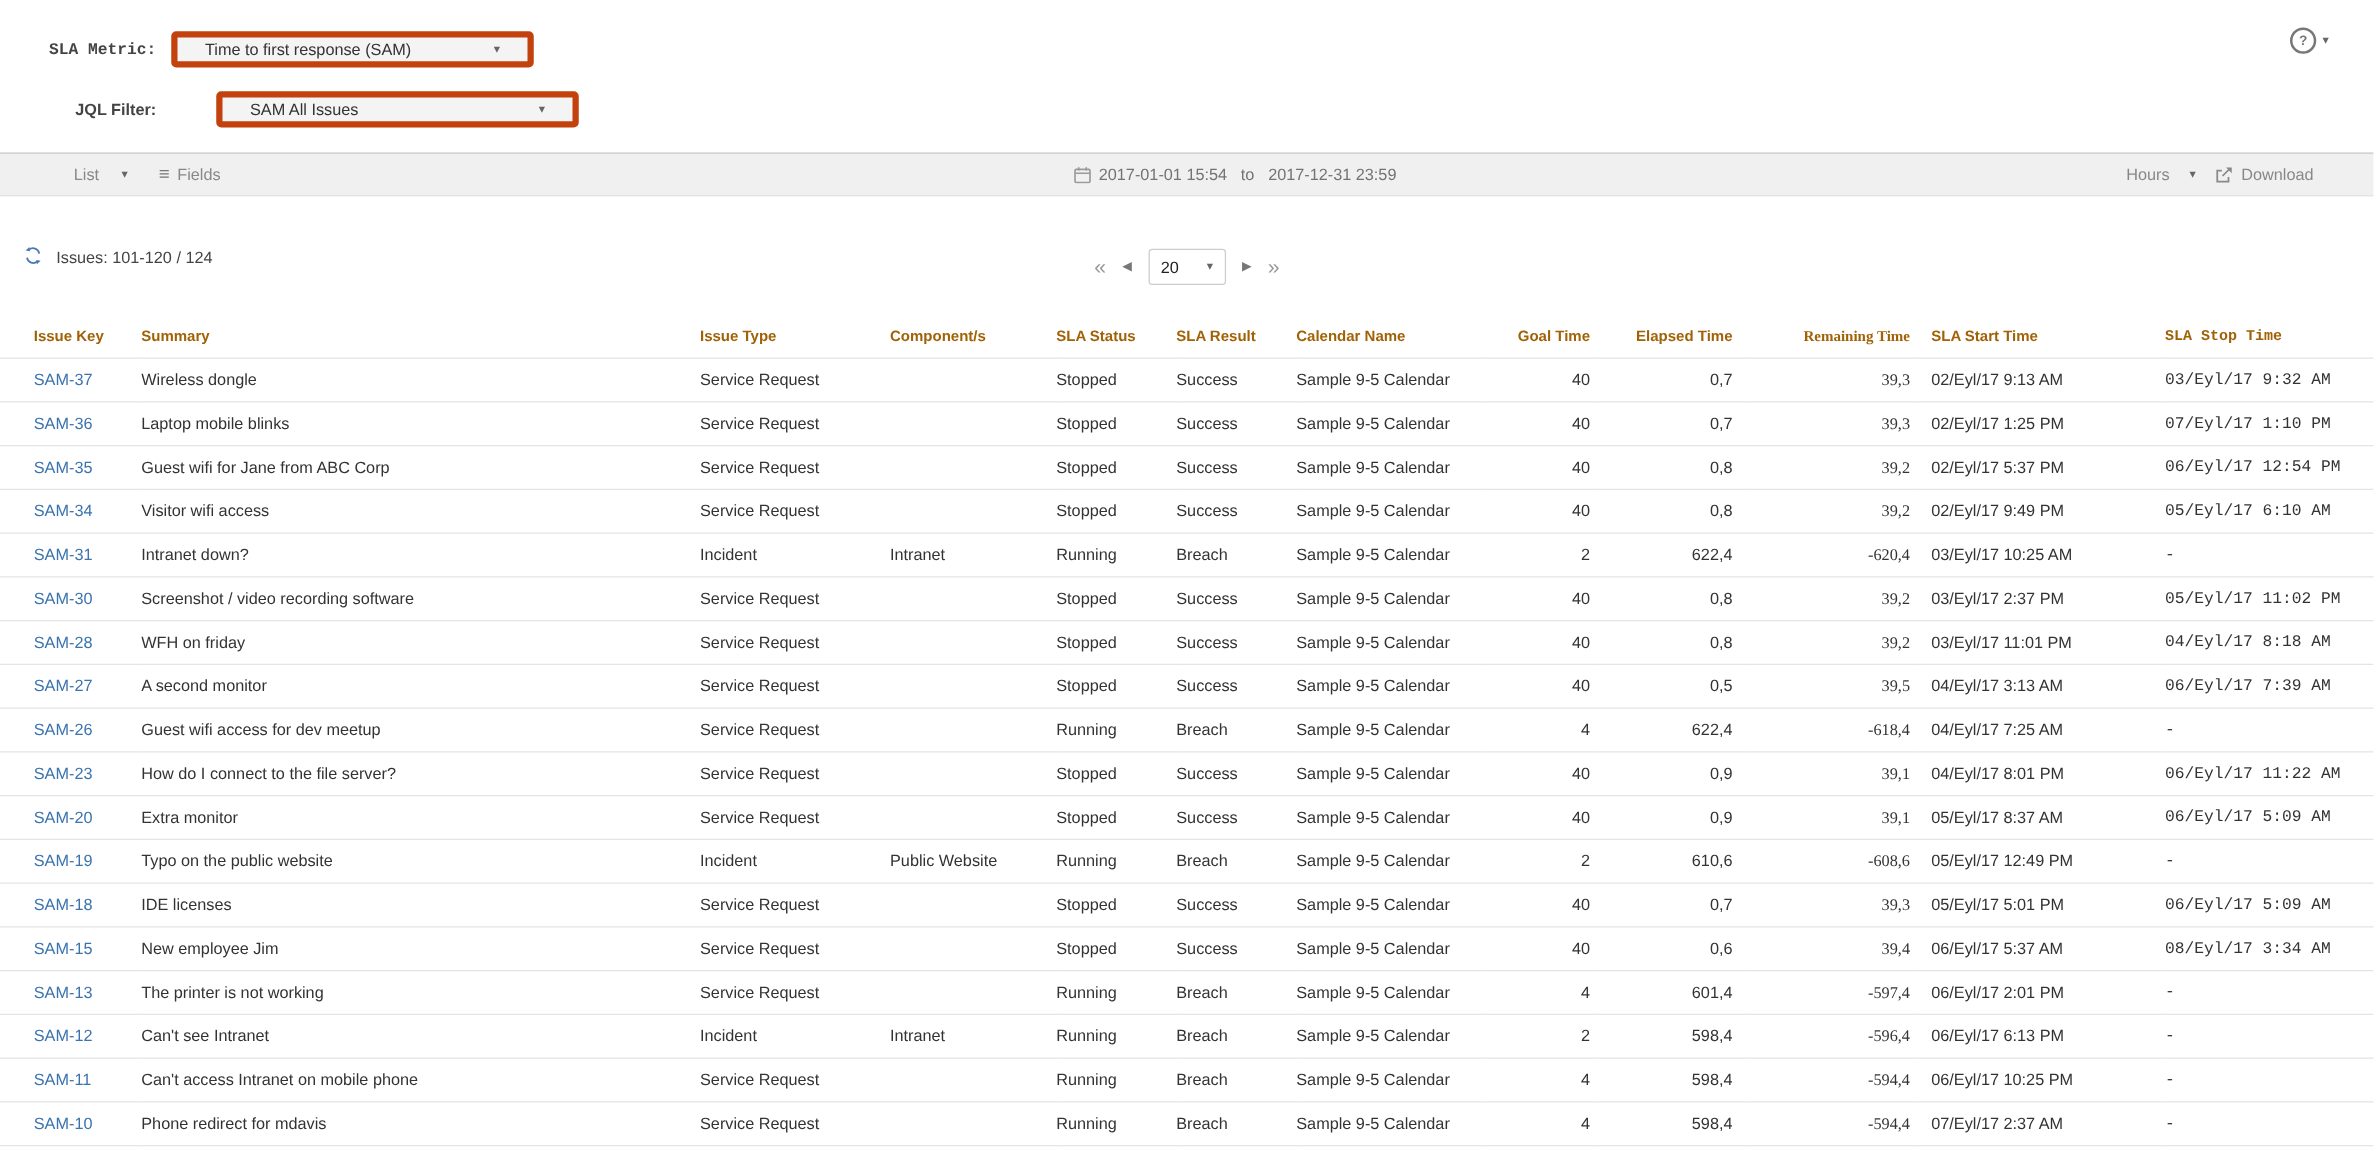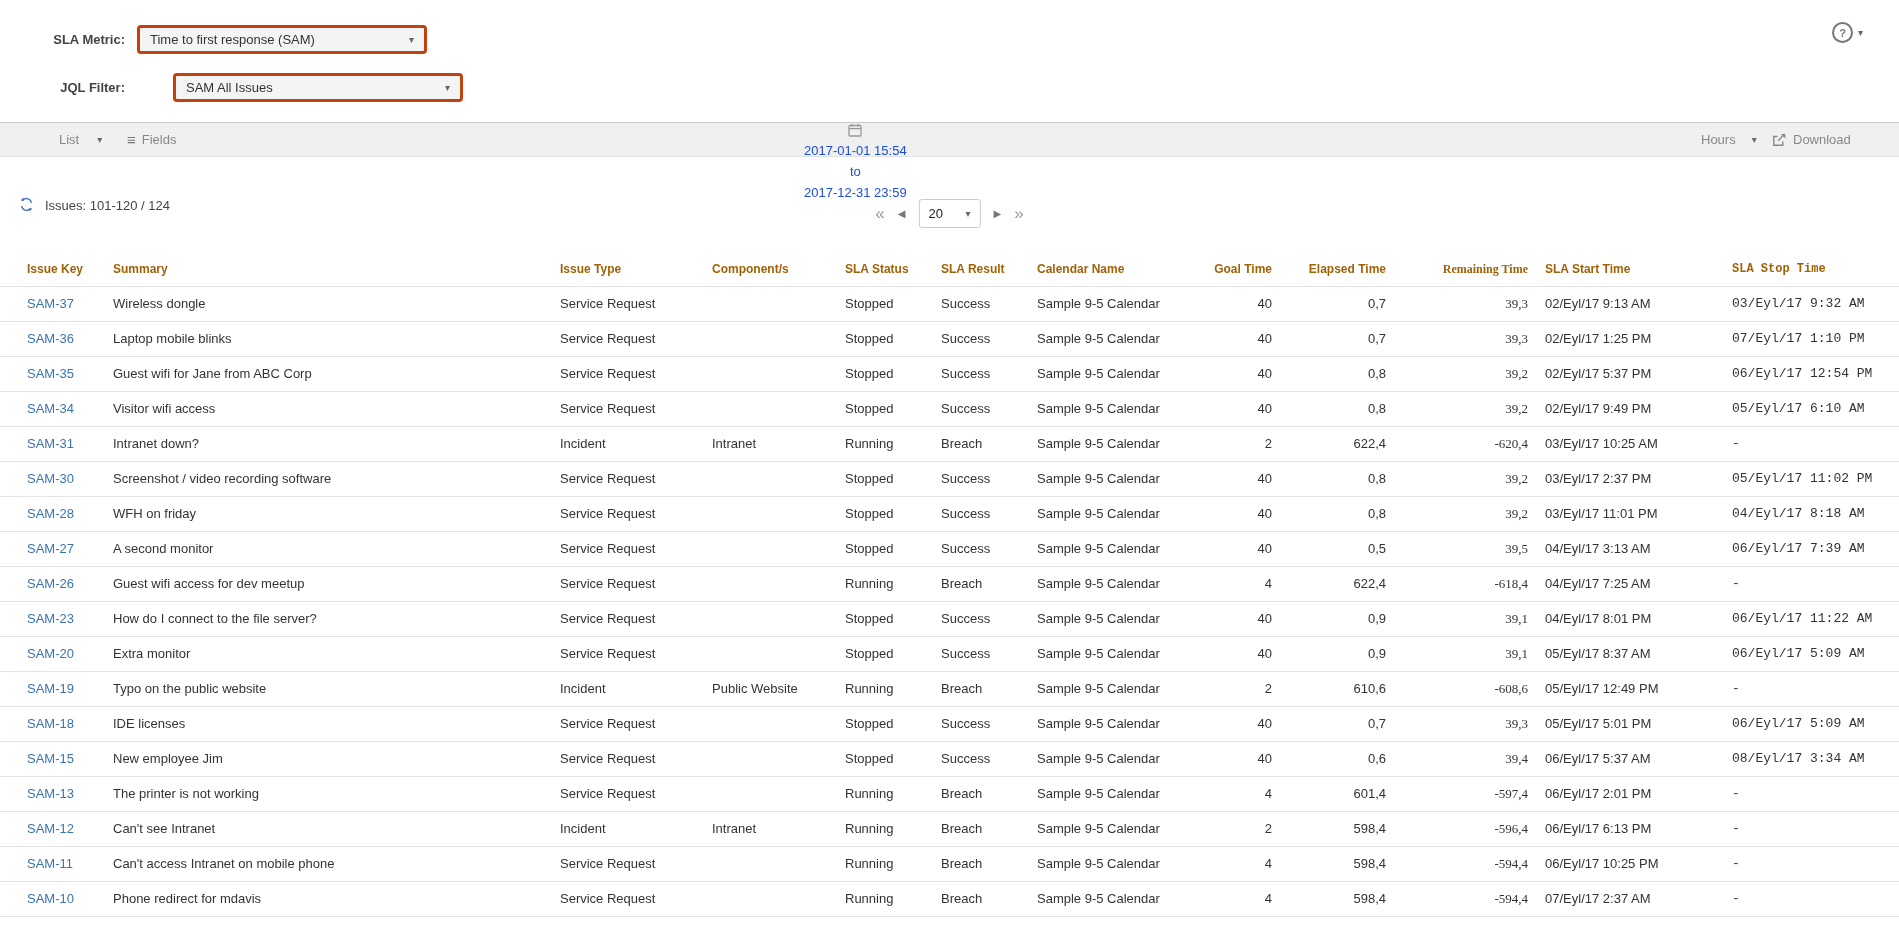--- a/index.html
+++ b/index.html
@@ -1,41 +1,41 @@
 <!DOCTYPE html>
 <html><head>
 <meta charset="utf-8">
 <style>
   html,body{margin:0;padding:0;background:#fff;}
   #page{position:relative;width:1899px;height:929px;background:#fff;overflow:hidden;
         font-family:"Liberation Sans","DejaVu Sans",sans-serif;font-size:13px;color:#333;}
 
   
   .filter-label{position:absolute;left:0;width:125px;text-align:right;font-weight:bold;color:#444;}
-  #sla-metric-label{top:25px;height:29px;line-height:29px;}
+  #sla-metric-label{top:25px;height:29px;line-height:29px;font-family:Liberation Mono, monospace;}
   #jql-filter-label{top:73px;height:29px;line-height:29px;}
   .select-control{position:absolute;left:137px;width:290px;height:29px;box-sizing:border-box;
-      background:#f4f4f4;border:3px solid #c2410c;border-radius:4px;display:flex;align-items:center;
-      justify-content:space-between;padding:0 10px;color:#333;cursor:pointer;}
+      background:#f4f4f4;border:5px solid #c2410c;border-radius:4px;display:flex;align-items:center;
+      justify-content:space-between;padding:0 22px;color:#333;cursor:pointer;}
   #sla-metric-select{top:25px;}
   #jql-filter-select{top:73px;margin-left:36px;}
   .caret{color:#666;font-size:10px;line-height:1;}
   #help-button{position:absolute;left:1832px;top:22px;display:flex;align-items:center;gap:5px;cursor:pointer;}
   .help-circle{width:17px;height:17px;border:2px solid #777;border-radius:50%;color:#777;font-size:11px;
       font-weight:bold;display:flex;align-items:center;justify-content:center;}
 
   
   #toolbar{position:absolute;left:0;top:122px;width:1899px;height:35px;box-sizing:border-box;
       background:#f0f0f0;border-top:1px solid #c9c9c9;border-bottom:1px solid #e2e2e2;}
   .tb-item{position:absolute;top:0;height:33px;display:flex;align-items:center;gap:6px;
       color:#888;font-size:13px;cursor:pointer;white-space:nowrap;}
   #view-mode-dropdown{left:59px;}
   #fields-button{left:127px;}
   .fields-glyph{font-size:15px;color:#777;font-weight:bold;}
-  #date-range-button{left:804px;color:#1d4ed8;flex-direction:column;}
+  #date-range-button{left:859px;color:#737373;}
   #unit-dropdown{left:1701px;}
   #download-button{left:1772px;}
 
   
   #refresh-button{position:absolute;left:19px;top:197px;cursor:pointer;}
   #issues-count{position:absolute;left:45px;top:196px;height:20px;line-height:20px;color:#444;}
   #pagination{position:absolute;top:199px;left:50%;transform:translateX(-50%);
       display:flex;align-items:center;gap:13px;}
   .pg-dbl{font-size:17px;color:#999;cursor:pointer;line-height:1;}
   .pg-arrow{font-size:10px;color:#777;cursor:pointer;line-height:1;}

